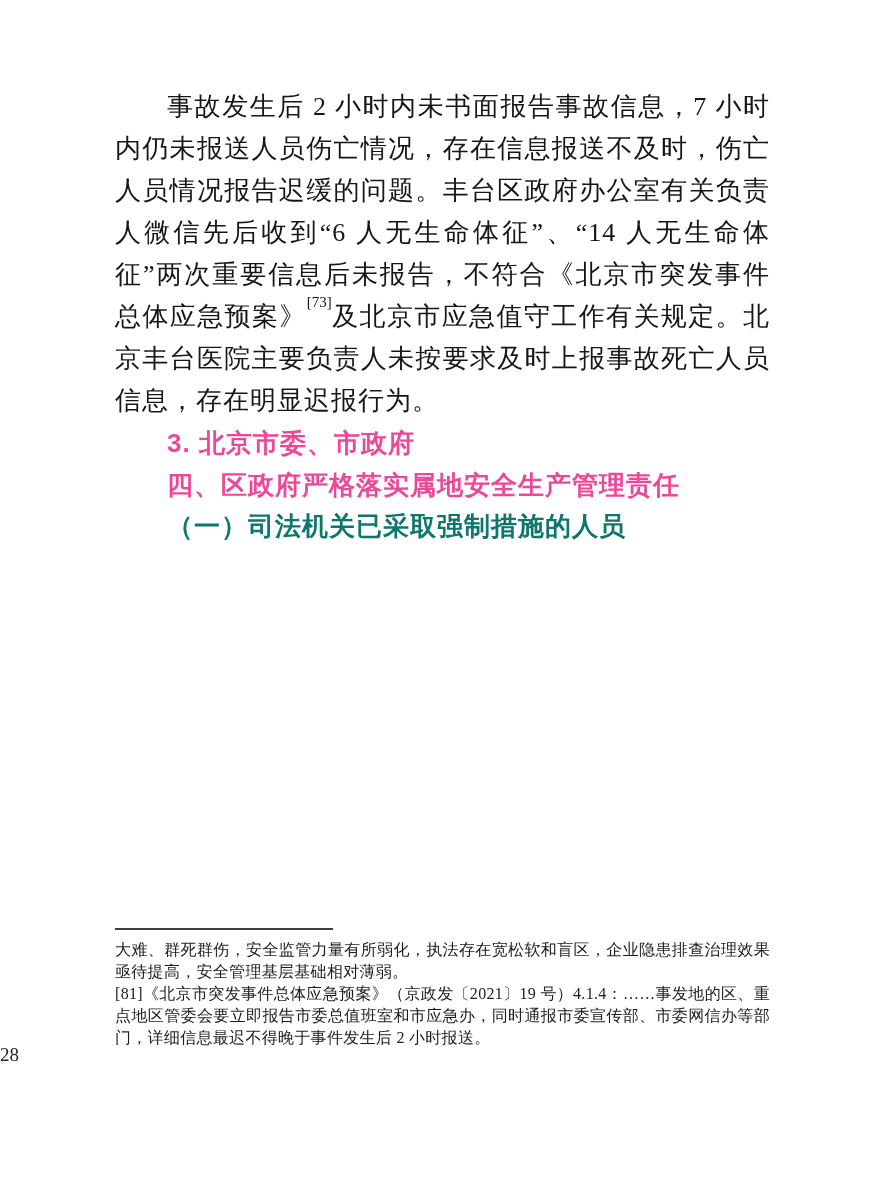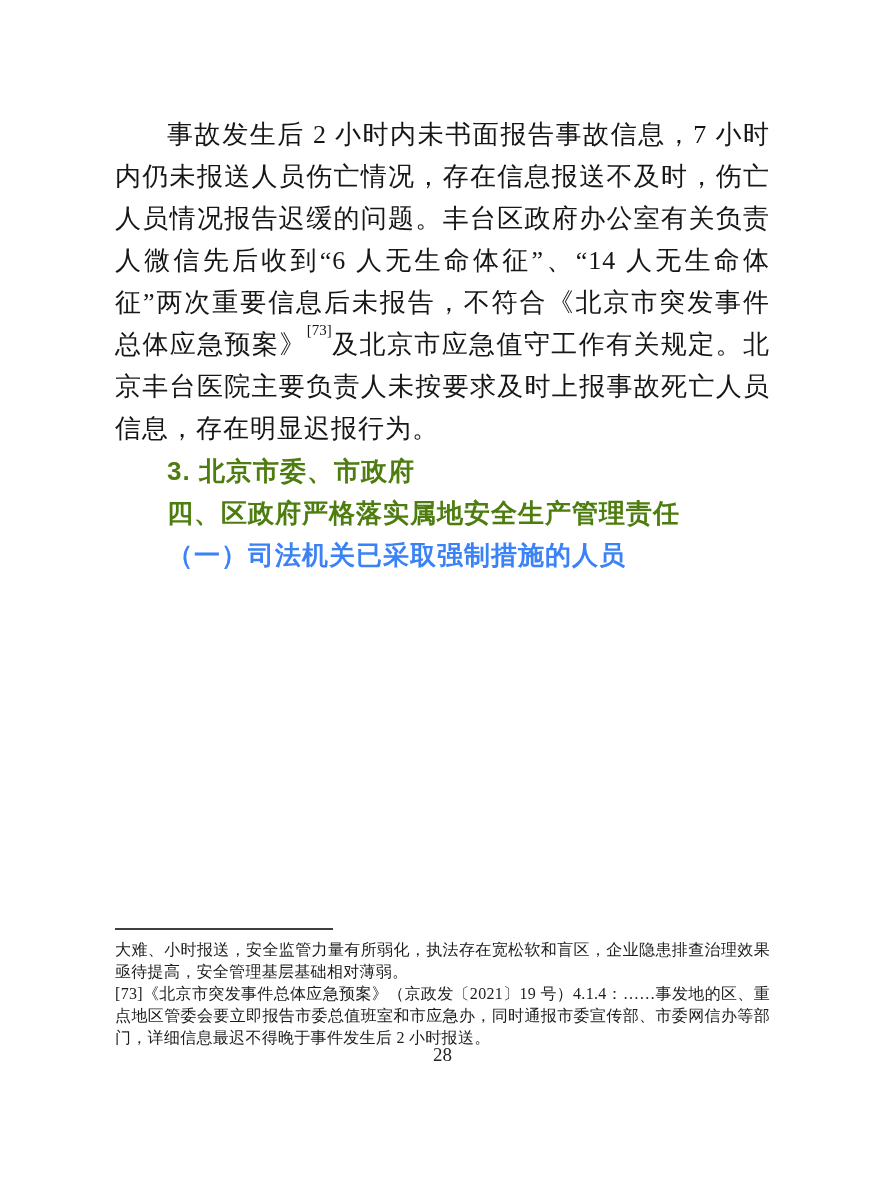--- a/index.html
+++ b/index.html
@@ -14,50 +14,49 @@
     background: #ffffff;
     color: #161616;
     font-family: "Liberation Serif", "DejaVu Serif", serif;
     overflow: hidden;
   }
   .content {
     position: absolute;
     left: 115px;
     top: 86px;
     width: 655px;
-    margin-top: 28px;
   }
   .para {
     margin: 0;
     font-size: 26px;
     line-height: 42px;
     letter-spacing: 1px;
     text-align: justify;
     text-justify: inter-character;
     text-indent: 52px;
   }
   .h-num, .h-sec {
     margin: 0;
     font-size: 26px;
     line-height: 42px;
     letter-spacing: 1px;
     text-indent: 52px;
     font-weight: bold;
     font-family: "Liberation Sans", "DejaVu Sans", sans-serif;
-    color: #4d7c0f;
+    color: #ec4899;
   }
   .h-sub {
     margin: 0;
     font-size: 26px;
     line-height: 42px;
     letter-spacing: 1px;
     text-indent: 52px;
     font-weight: 600;
-    font-family: Liberation Sans, sans-serif;
-    color: #3b82f6;
+    font-family: Liberation Serif, serif;
+    color: #0f766e;
   }
   .fnref {
     font-size: 15px;
     letter-spacing: 0;
     line-height: 0;
     position: relative;
     top: -0.55em;
   }
   .footnotes {
     position: absolute;
@@ -78,21 +77,20 @@
     letter-spacing: 0.3px;
     text-align: justify;
     text-justify: inter-character;
     color: #1c1c1c;
   }
   .page-num {
     position: absolute;
     top: 1044px;
     left: 0;
     width: 100%;
-    text-align: center;
     font-size: 19px;
     color: #222222;
   }
 </style>
 </head>
 <body>
 
 <div class="page">
 
   <div class="content">
@@ -104,19 +102,19 @@
 
     <h2 class="h-sec">四、区政府严格落实属地安全生产管理责任</h2>
 
     <h4 class="h-sub">（一）司法机关已采取强制措施的人员</h4>
 
 
   </div>
 
   <div class="footnotes">
     <div class="fn-sep"></div>
-    <p class="fn">大难、小时报送，安全监管力量有所弱化，执法存在宽松软和盲区，企业隐患排查治理效果亟待提高，安全管理基层基础相对薄弱。</p>
-    <p class="fn">[73]《北京市突发事件总体应急预案》（京政发〔2021〕19 号）4.1.4：……事发地的区、重点地区管委会要立即报告市委总值班室和市应急办，同时通报市委宣传部、市委网信办等部门，详细信息最迟不得晚于事件发生后 2 小时报送。</p>
+    <p class="fn">大难、群死群伤，安全监管力量有所弱化，执法存在宽松软和盲区，企业隐患排查治理效果亟待提高，安全管理基层基础相对薄弱。</p>
+    <p class="fn">[81]《北京市突发事件总体应急预案》（京政发〔2021〕19 号）4.1.4：……事发地的区、重点地区管委会要立即报告市委总值班室和市应急办，同时通报市委宣传部、市委网信办等部门，详细信息最迟不得晚于事件发生后 2 小时报送。</p>
   </div>
 
   <div class="page-num">28</div>
 
 </div>
 
 </body></html>

